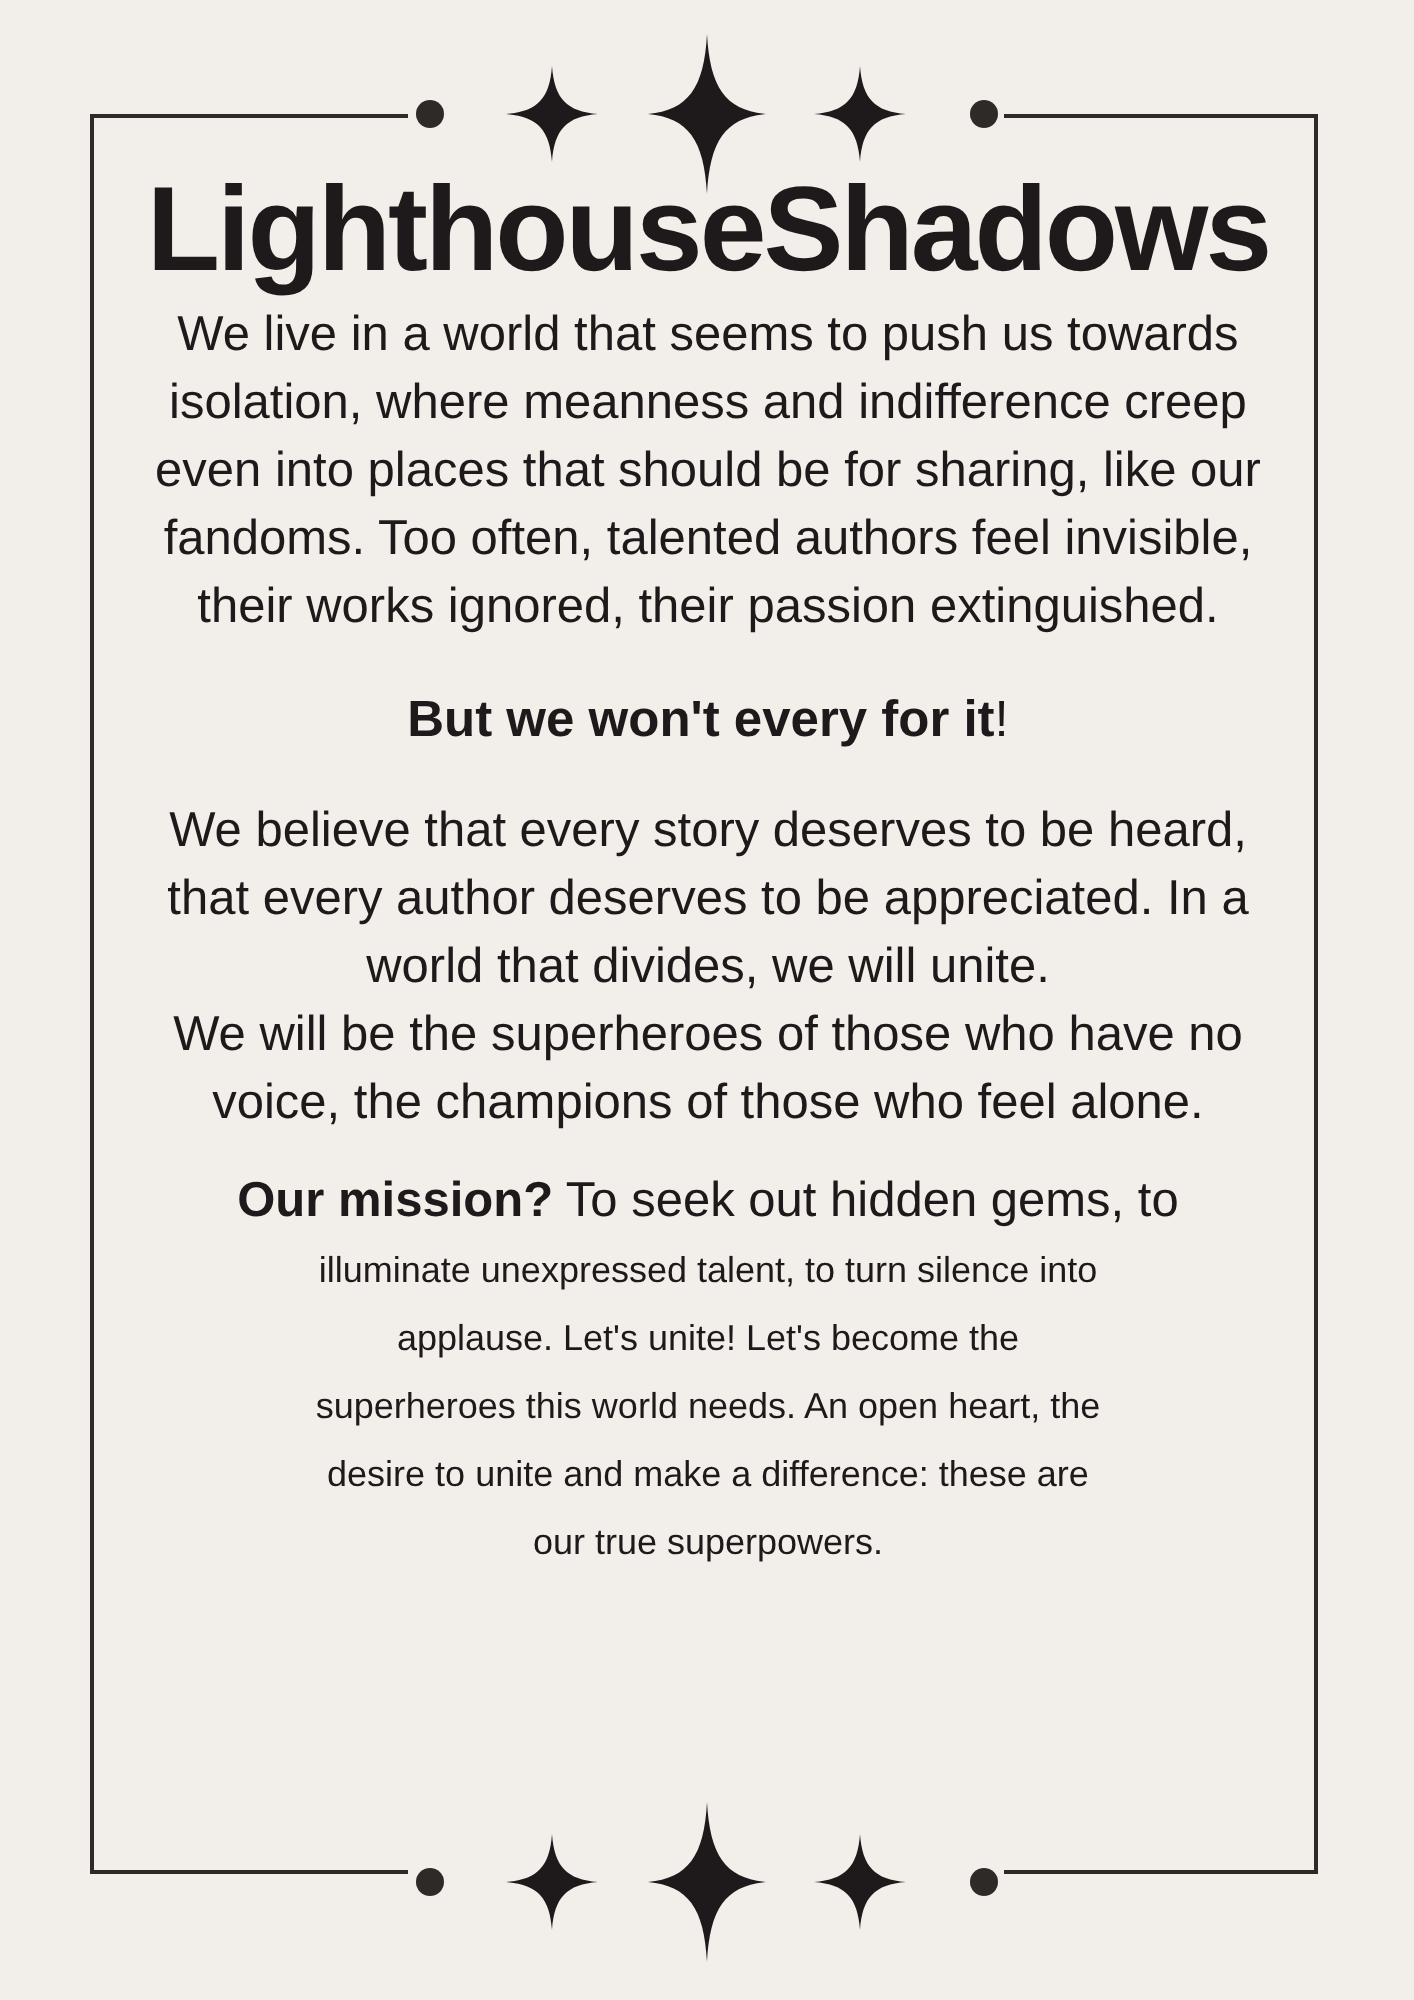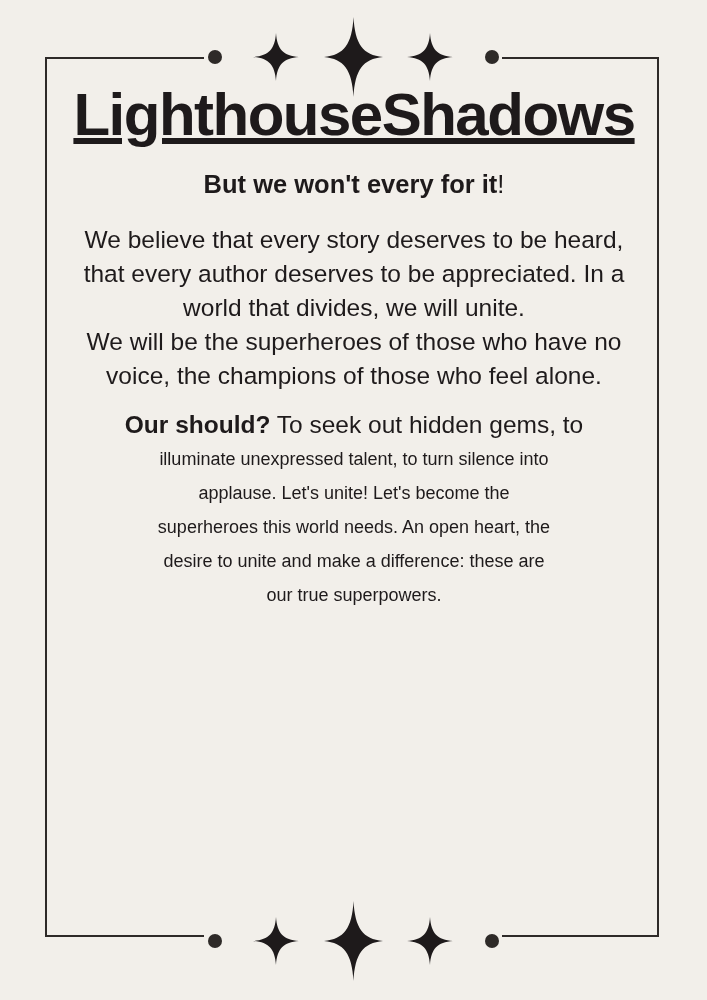--- a/index.html
+++ b/index.html
@@ -50,21 +50,20 @@
     left:47px;top:59px;width:614px;
     text-align:center;
   }
   .title{
     margin:26px 0 0;
     font-size:60px;
     line-height:1;
     font-weight:bold;
     letter-spacing:-1.5px;
     white-space:nowrap;
-    text-decoration:underline;
   }
   .body-p{
     margin:0;
     font-size:24.5px;
     line-height:34px;
     white-space:pre-line;
   }
   .p-intro{margin-top:6px;}
   .p-stand{
     margin:22px 0 0;
@@ -128,31 +127,36 @@
   <div class="sparkle" style="left:407px;top:917px;width:46px;height:48px;">
     <svg viewBox="0 0 100 100" preserveAspectRatio="none">
         <path d="M50 0 C52.5 34 66 47.5 100 50 C66 52.5 52.5 66 50 100 C47.5 66 34 52.5 0 50 C34 47.5 47.5 34 50 0 Z"></path>
       </svg>
   </div>
   <div class="dot" style="left:485px;top:934px;"></div>
 
   <div class="content">
     <h1 class="title">LighthouseShadows</h1>
 
+    <p class="body-p p-intro">We live in a world that seems to push us towards
+isolation, where meanness and indifference creep
+even into places that should be for sharing, like our
+fandoms. Too often, talented authors feel invisible,
+their works ignored, their passion extinguished.</p>
 
     <p class="p-stand"><b>But we won't every for it</b><span class="tail">!</span></p>
 
     <p class="body-p p-believe">We believe that every story deserves to be heard,
 that every author deserves to be appreciated. In a
 world that divides, we will unite.
 We will be the superheroes of those who have no
 voice, the champions of those who feel alone.</p>
 
     <p class="body-p p-mission">
-      <span class="first-line"><b>Our should?</b><span> To seek out hidden gems, to</span></span>
+      <span class="first-line"><b>Our mission?</b><span> To seek out hidden gems, to</span></span>
       <span class="rest">illuminate unexpressed talent, to turn silence into
 applause. Let's unite! Let's become the
 superheroes this world needs. An open heart, the
 desire to unite and make a difference: these are
 our true superpowers.</span>
     </p>
 
   </div>
 
 </div>

